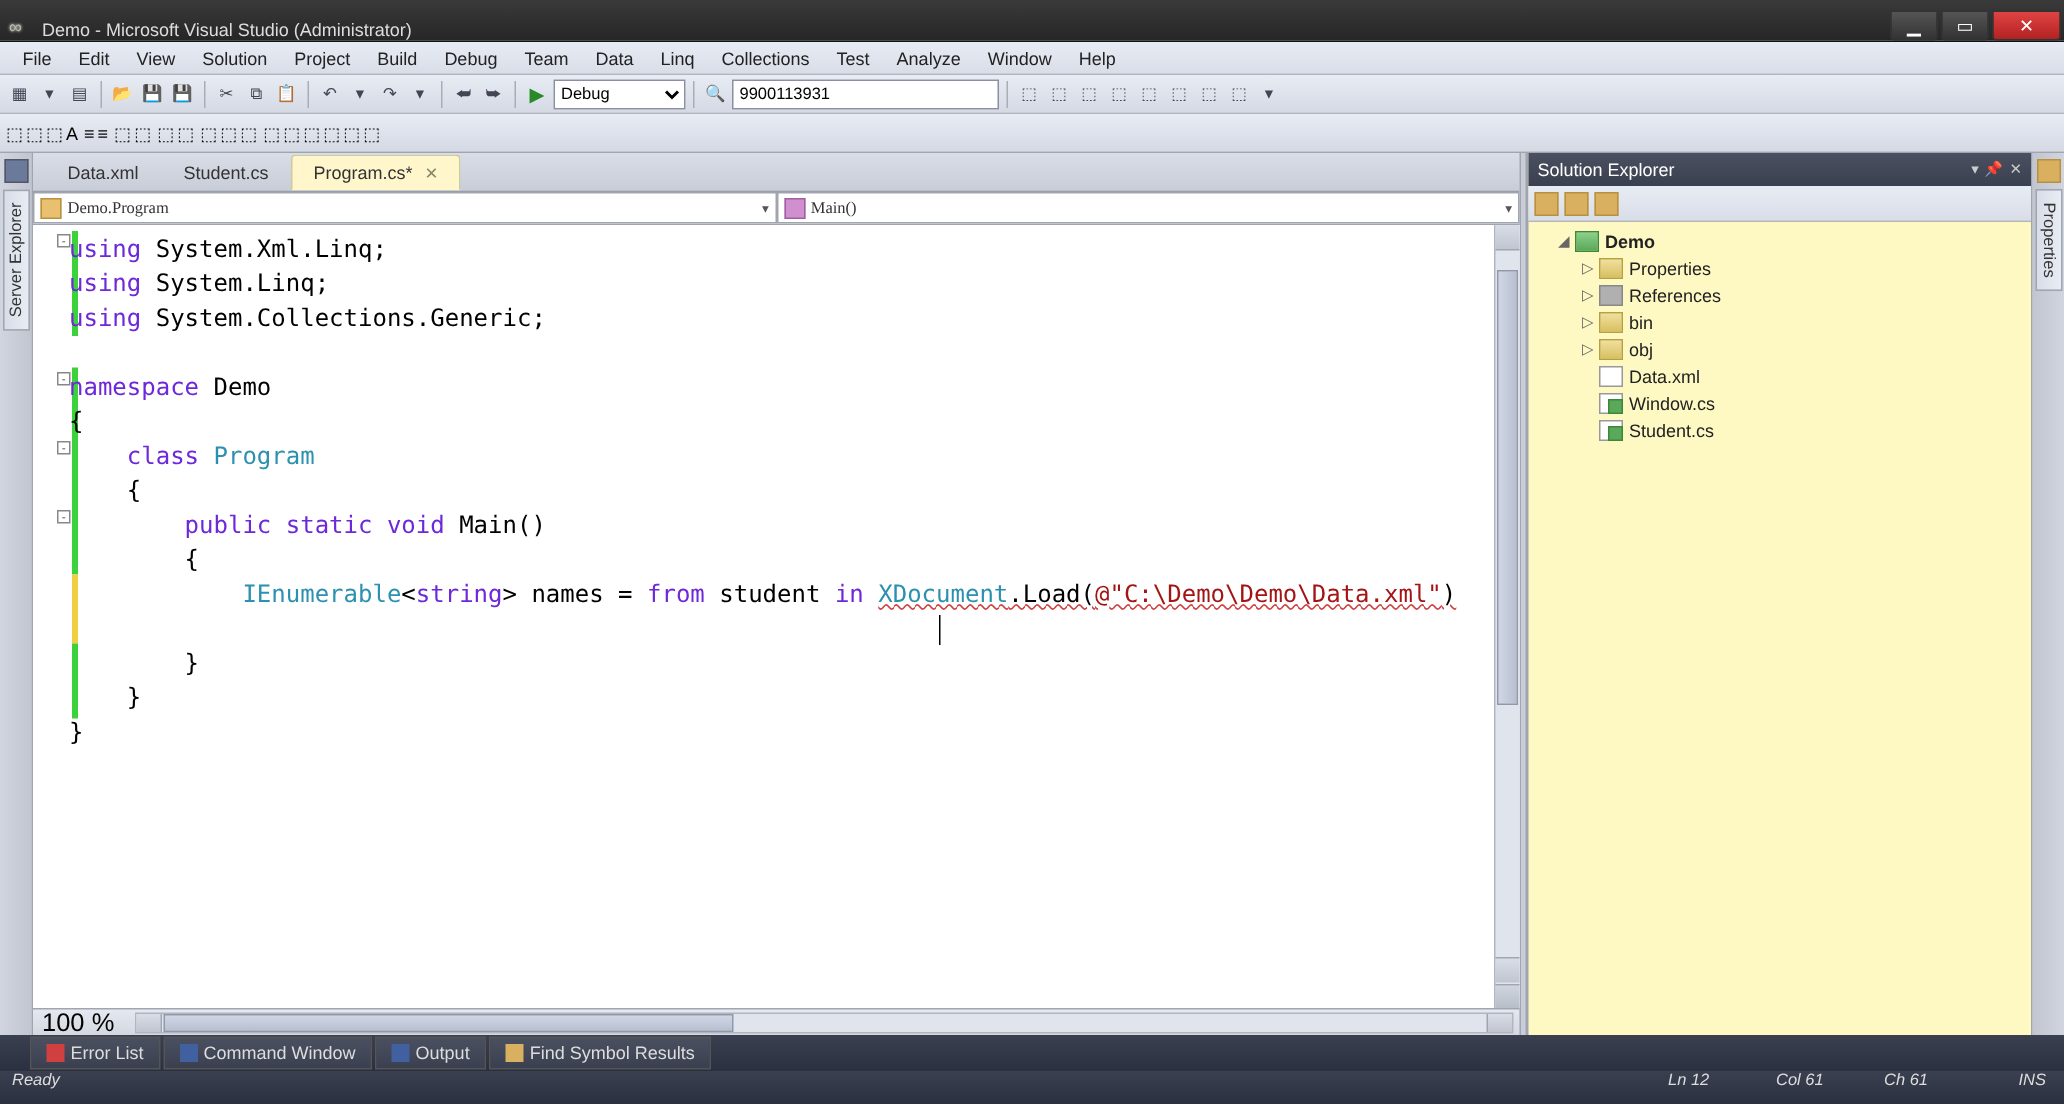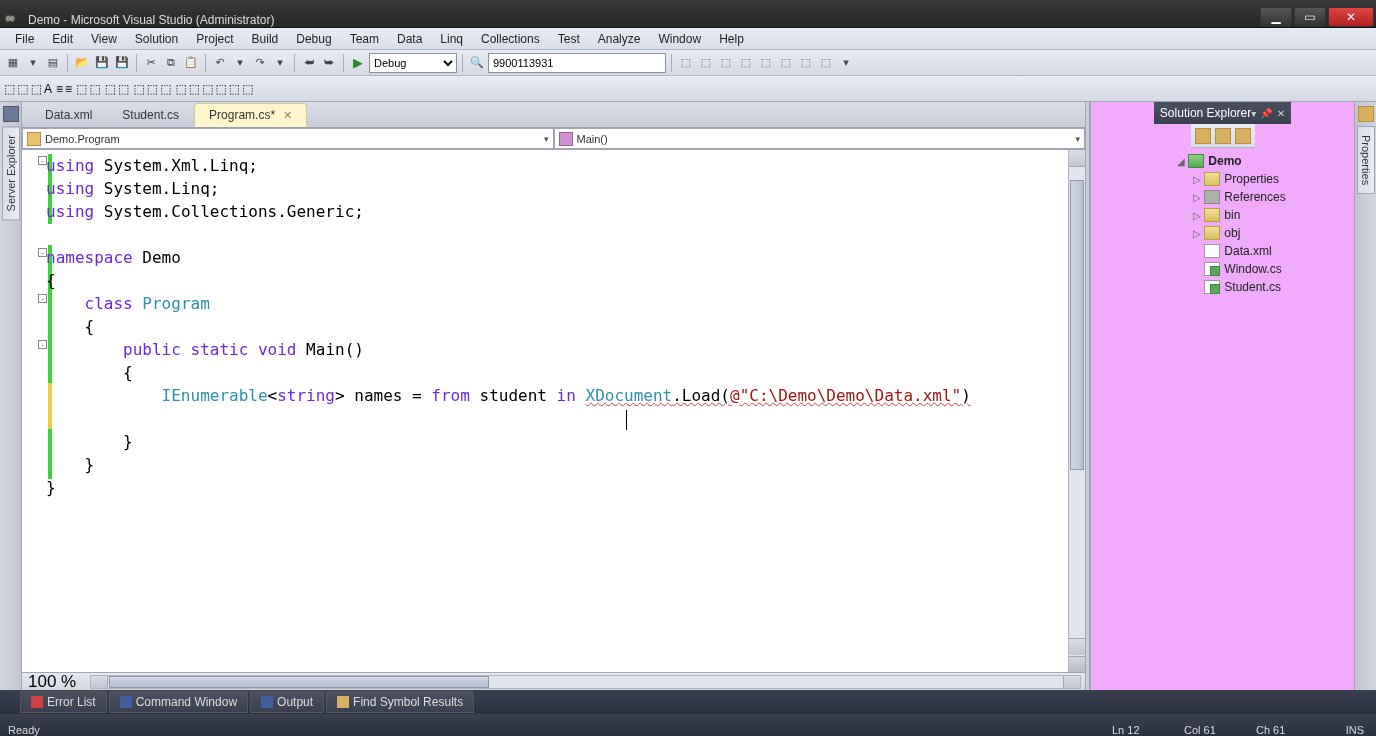--- a/index.html
+++ b/index.html
@@ -25,21 +25,21 @@
 .content{ flex:1; display:flex; min-height:0;}
 .leftbar{ width:22px; background:linear-gradient(90deg,#d0d5e0,#c0c5d0); border-right:1px solid #a0a5b0; display:flex; flex-direction:column; align-items:center; padding-top:4px; gap:4px;}
 .leftbar .vtab{ writing-mode:vertical-rl; transform:rotate(180deg); font-size:11px; color:#333; padding:8px 2px; border:1px solid #a0a5b0; background:linear-gradient(90deg,#e8ecf4,#d8dde8);}
 .leftbar .tiny-icon{width:16px;height:16px;background:#6a7a9a;border:1px solid #556;}
 .editor-area{ flex:1; display:flex; flex-direction:column; min-width:0;}
 .tabs{ height:26px; background:linear-gradient(#d8dde8,#c8cdd8); display:flex; align-items:flex-end; padding-left:8px; border-bottom:1px solid #9a9fb0;}
 .tab{ padding:4px 14px 4px 14px; font-size:12px; color:#333; border:1px solid transparent; cursor:default; position:relative;}
 .tab.active{ background:#fff6cc; border:1px solid #cc9; border-bottom:1px solid #fff6cc; border-radius:3px 3px 0 0;}
 .tab.active .closex{ margin-left:8px; color:#886; font-size:11px;}
 .navbars{ height:22px; display:flex; border-bottom:1px solid #a0a5b0;}
-.navbars .combo{ flex:1; background:#fff; border:1px solid #a0a5b0; display:flex; align-items:center; padding:0 4px; font-size:11px; color:#333;}
+.navbars .combo{ flex:1; background:#fff; border:1px solid #a0a5b0; display:flex; align-items:center; padding:0 4px; font-size:11px; color:#333;font-family:Liberation Serif, serif;}
 .navbars .combo .ico{ width:14px; height:14px; margin-right:4px; background:#e8c070; border:1px solid #b89040;}
 .navbars .combo .ico.m{ background:#d090d0; border-color:#a060a0;}
 .navbars .combo::after{content:"▾"; margin-left:auto; color:#555; font-size:9px;}
 .code-wrap{ flex:1; display:flex; min-height:0; background:#fff; position:relative;}
 .margin{ width:24px; background:#fff; border-right:0;}
 .code{ flex:1; font-family:Consolas,monospace; font-size:16px; line-height:23px; white-space:pre; padding:4px 0 0 0; overflow:hidden; position:relative;}
 .code .kw{ color:#6d28d9;}
 .code .type{ color:#2b91af;}
 .code .str{ color:#a31515;}
 .fold{ position:absolute; left:16px; width:9px; height:9px; border:1px solid #888; background:#fff; font-size:8px; line-height:7px; text-align:center; color:#555;}
@@ -53,21 +53,21 @@
 .zoom-row .hscroll::before,.zoom-row .hscroll::after{content:"";position:absolute;top:0;bottom:0;width:16px;background:linear-gradient(#d8dde8,#c0c5d0);}
 .zoom-row .hscroll::before{left:0;border-right:1px solid #a0a5b0;}
 .zoom-row .hscroll::after{right:0;border-left:1px solid #a0a5b0;}
 .vscroll{ width:17px; background:#e0e4ec; border-left:1px solid #b0b5c0; position:relative;}
 .vscroll .vthumb{ position:absolute; top:30px; height:290px; left:1px; right:1px; background:linear-gradient(90deg,#d0d6e4,#b8c0d0); border:1px solid #9098aa;}
 .vscroll::before,.vscroll::after{content:"";position:absolute;left:0;right:0;height:16px;background:linear-gradient(#d8dde8,#c0c5d0);}
 .vscroll::before{top:0;border-bottom:1px solid #a0a5b0;}
 .vscroll::after{bottom:17px;border-top:1px solid #a0a5b0;}
 .vscroll .split{position:absolute;bottom:0;left:0;right:0;height:16px;background:linear-gradient(#d0d5e0,#b8bec8);border-top:1px solid #a0a5b0;}
 .splitterV{ width:5px; background:#c8cdd8; border-left:1px solid #a0a5b0; border-right:1px solid #a0a5b0; cursor:ew-resize;}
-.solexp{ width:264px; display:flex; flex-direction:column; background:#f0abfc; border-left:1px solid #a0a5b0;align-items:center;}
+.solexp{ width:336px; display:flex; flex-direction:column; background:#fef9c3; border-left:1px solid #a0a5b0;}
 .solexp .hdr{ height:22px; background:linear-gradient(#4a5060,#3a4050); color:#fff; display:flex; align-items:center; padding:0 6px; font-size:12px;}
 .solexp .hdr .btns{margin-left:auto;display:flex;gap:4px;color:#ccc;font-size:10px;}
 .solexp .hdr .btns span{cursor:default;}
 .solexp .tb{ height:24px; background:linear-gradient(#e8ecf4,#d8dde8); display:flex; align-items:center; padding:0 4px; gap:4px; border-bottom:1px solid #b0b5c0;}
 .solexp .tb .ico{ width:16px; height:16px; background:#d8b060; border:1px solid #b89040;}
 .solexp .tree{ flex:1; padding:4px 2px; font-size:12px; color:#222; overflow:auto;}
 .solexp .tree .node{ display:flex; align-items:center; height:18px; padding-left:4px;}
 .solexp .tree .node .exp{ width:11px; text-align:center; color:#666; font-size:10px; margin-right:2px;}
 .solexp .tree .node .ico{ width:16px; height:14px; margin-right:4px; display:inline-block;}
 .solexp .tree .bold{ font-weight:bold;}
@@ -76,21 +76,21 @@
 .i-fold{background:linear-gradient(#f0e0a0,#d8c060);border:1px solid #b8a040;}
 .i-ref{background:#b0b0b0;border:1px solid #888;}
 .i-xml{background:#fff;border:1px solid #999;}
 .i-cs{background:#fff;border:1px solid #999;position:relative;}
 .i-cs::after{content:"";position:absolute;right:-1px;bottom:-1px;width:8px;height:8px;background:#5aa85a;border:1px solid #3a883a;}
 .rightbar{ width:22px; background:linear-gradient(90deg,#c0c5d0,#d0d5e0); border-left:1px solid #a0a5b0; display:flex; flex-direction:column; align-items:center; padding-top:4px;}
 .rightbar .vtab{ writing-mode:vertical-rl; font-size:11px; color:#333; padding:8px 2px; border:1px solid #a0a5b0; background:linear-gradient(90deg,#d8dde8,#e8ecf4);}
 .bottom-tabs{ height:24px; background:linear-gradient(#3a4050,#2a3040); display:flex; align-items:center; padding-left:20px; gap:0;}
 .bottom-tabs .btab{ display:flex; align-items:center; gap:4px; padding:3px 10px; color:#ddd; font-size:12px; border:1px solid #555; background:linear-gradient(#4a5060,#3a4050); margin-right:2px;}
 .bottom-tabs .btab .ico{ width:12px; height:12px;}
-.statusbar{ height:22px; background:linear-gradient(#3a4050,#2a3040); color:#ddd; display:flex; align-items:flex-end; padding:0 8px; font-size:11px;}
+.statusbar{ height:22px; background:linear-gradient(#3a4050,#2a3040); color:#ddd; display:flex; align-items:flex-start; padding:0 8px; font-size:11px;font-style:italic;}
 .statusbar .spacer{ flex:1;}
 .statusbar .cell{ width:72px;}
 .statusbar .cell.ins{ width:40px; text-align:right; padding-right:4px;}
 .underline-err{ text-decoration:underline wavy #d04040; text-decoration-thickness:1px;}
 .caret{ display:inline-block; width:1px; height:20px; background:#000; vertical-align:middle; margin-left:2px;}
 </style>
 </head>
 <body>
 
 <div class="window">

